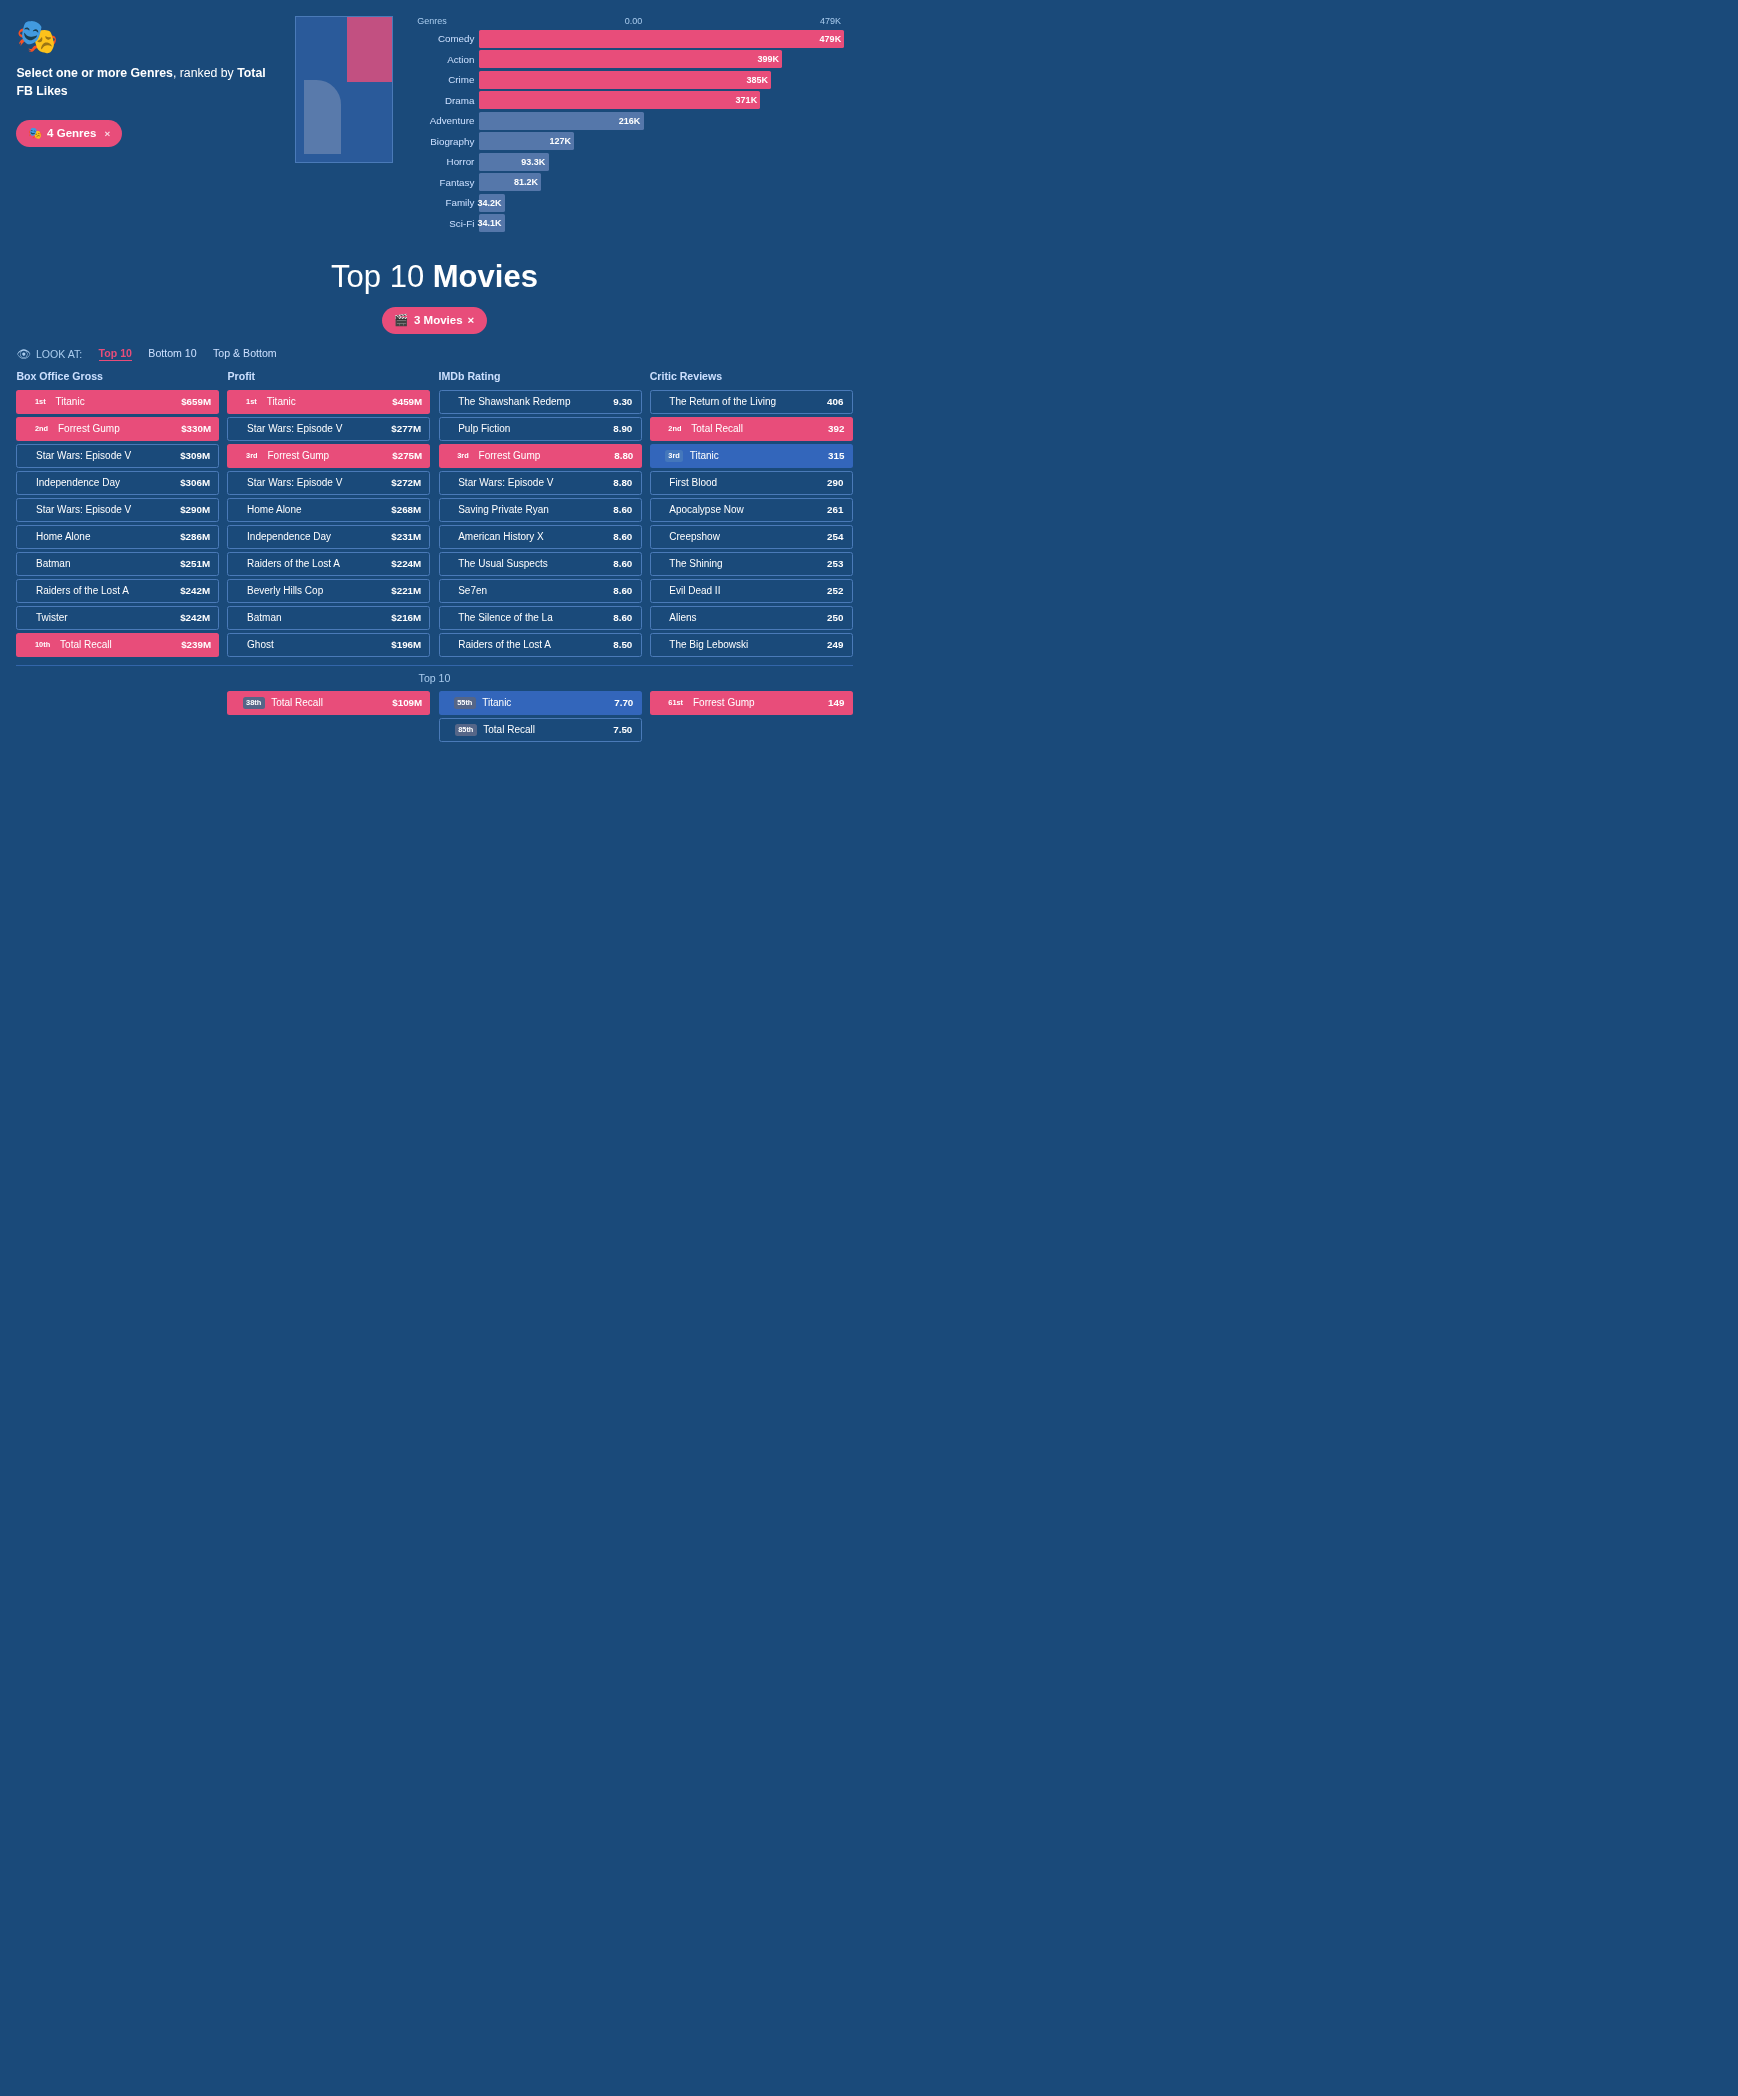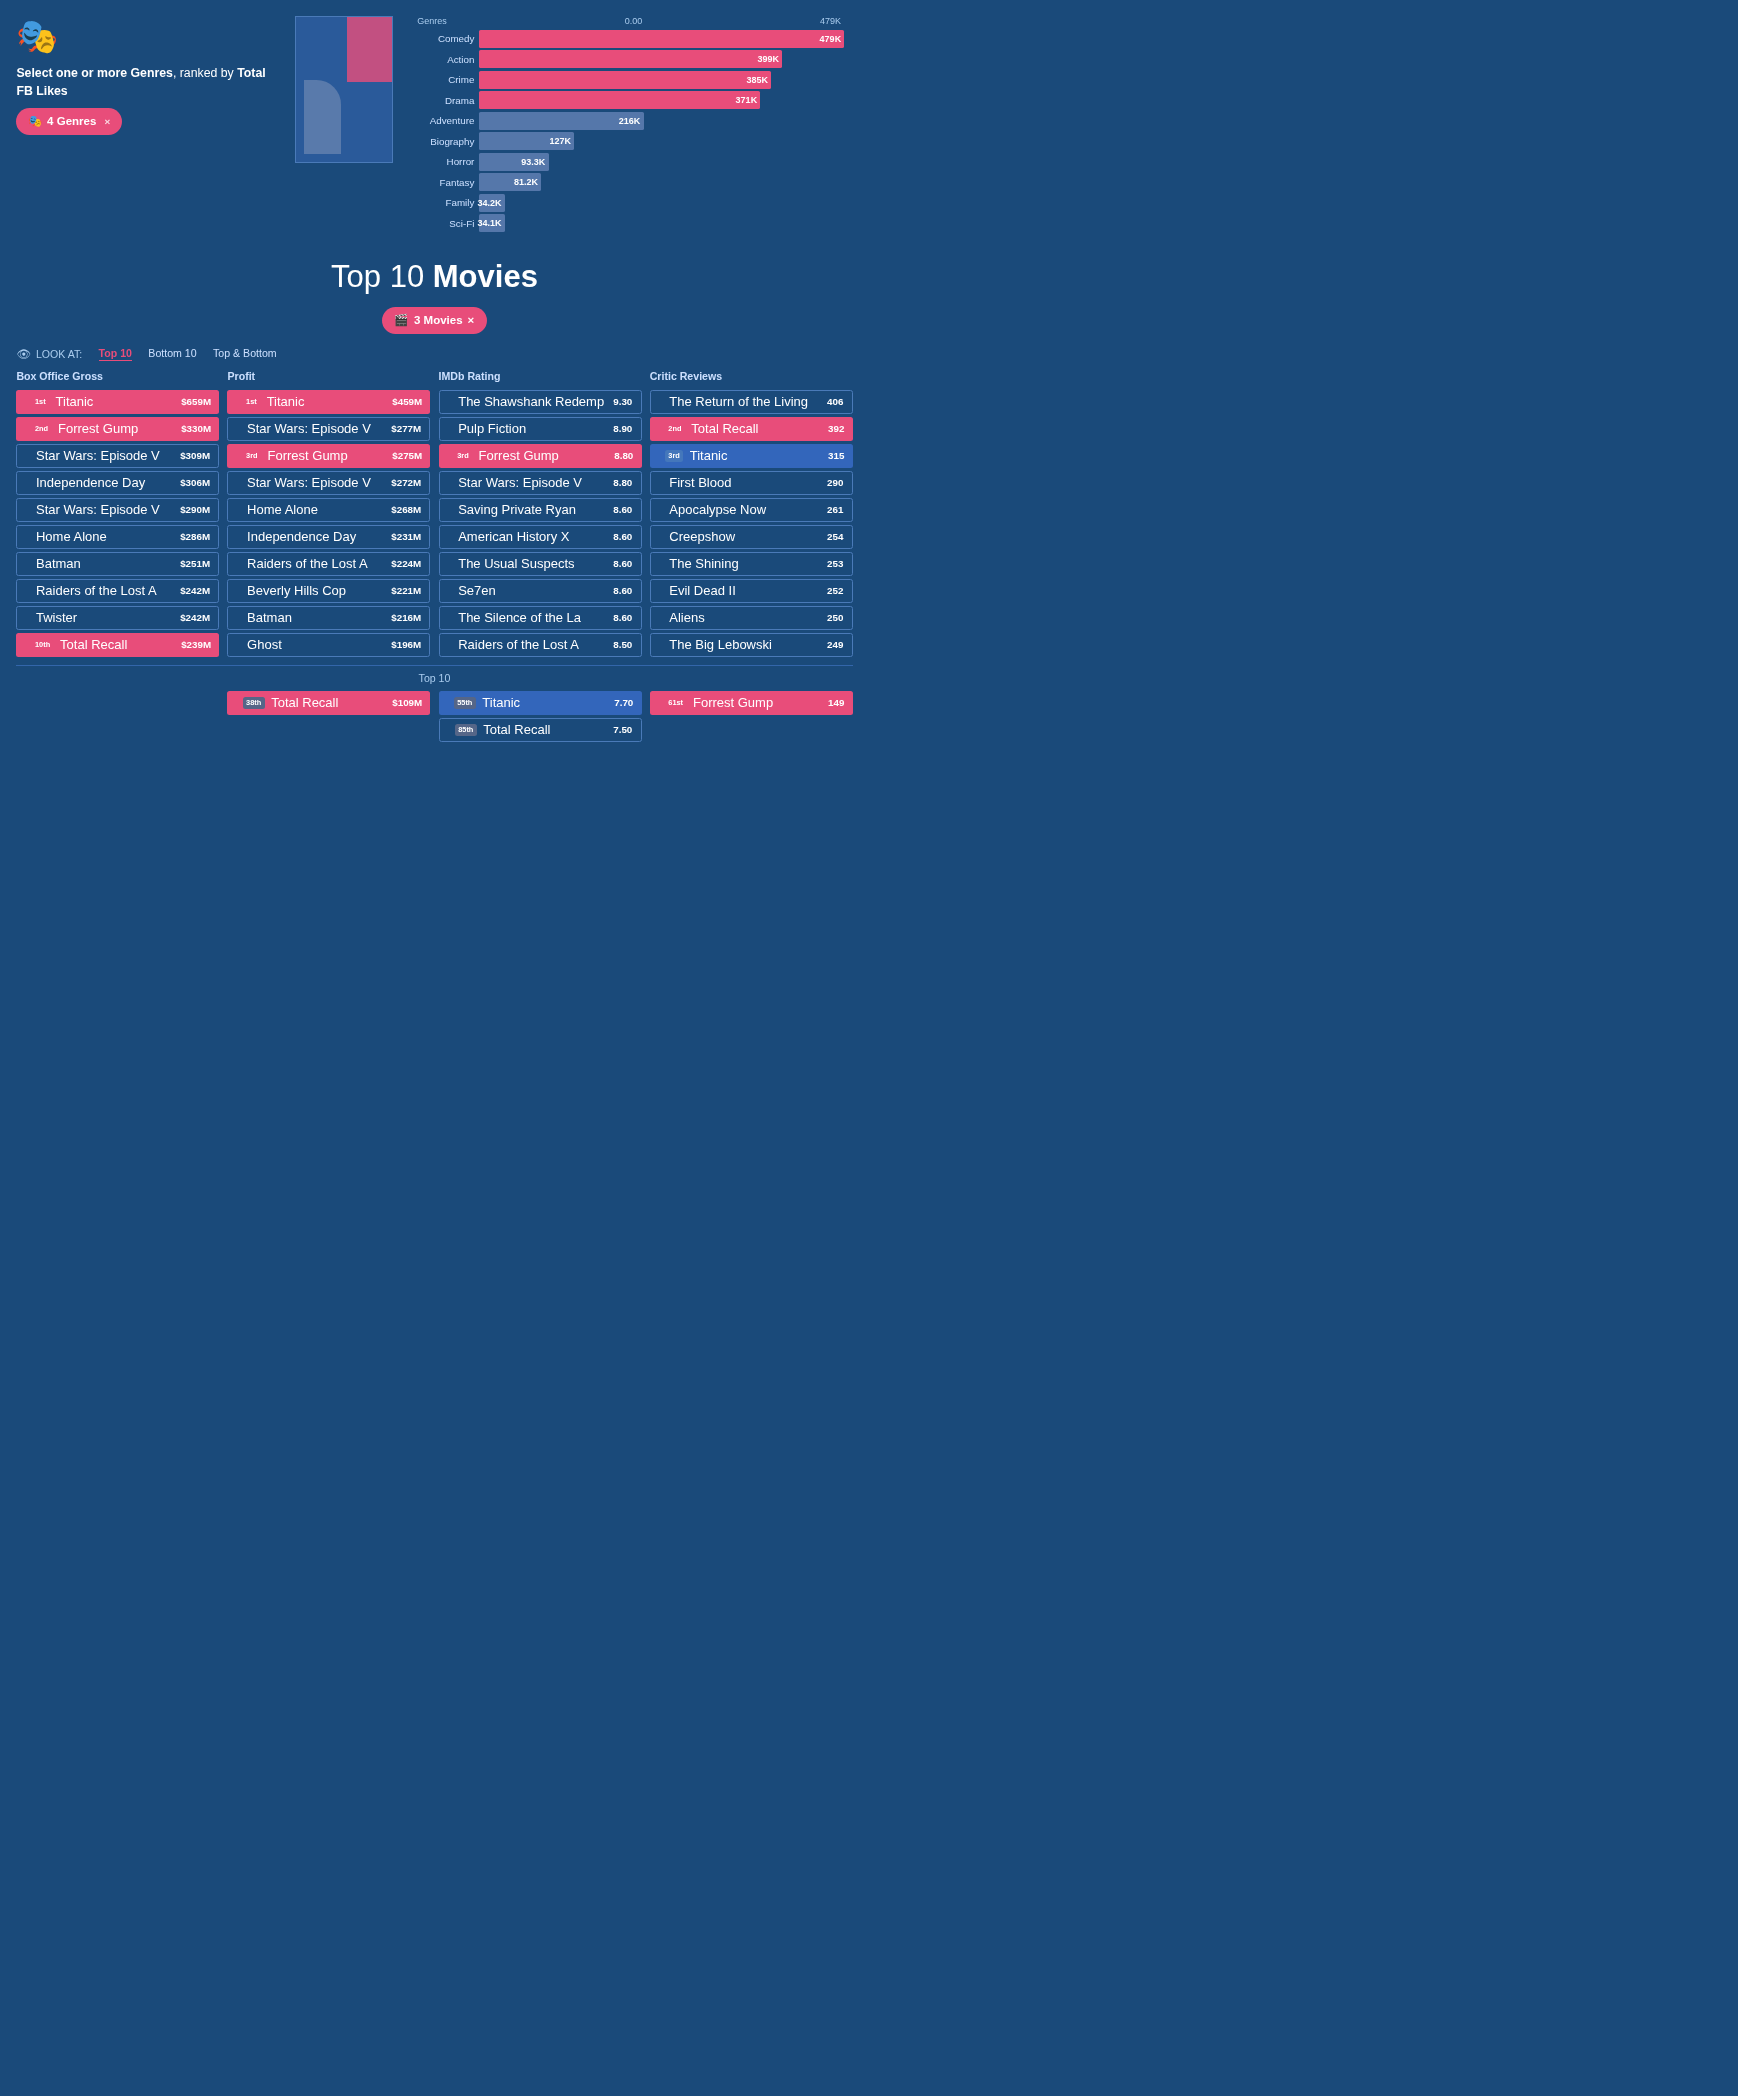--- a/index.html
+++ b/index.html
@@ -31,21 +31,21 @@
       font-weight: normal;
       line-height: 1.2;
       margin-bottom: 8.2px;
     }
     .title-area .emoji-title .emoji-icon {
       font-size: 34px;
       flex-shrink: 0;
     }
     .subtitle {
       font-size: 12.3px;
-      margin-bottom: 8px;
+      margin-bottom: 20px;
       line-height: 1.4;
     }
     .subtitle strong {
       font-weight: bold;
     }
     .genre-badge {
       display: inline-flex;
       align-items: center;
       gap: 4.9px;
       background-color: #e84d7a;
@@ -235,21 +235,21 @@
       font-size: 7.4px;
       font-weight: bold;
       padding: 1.6px 3.3px;
       border-radius: 2.5px;
       margin-right: 3.3px;
       white-space: nowrap;
       flex-shrink: 0;
     }
 
     .movie-name {
-      font-size: 13px;
+      font-size: 10px;
       color: #fff;
       flex: 1;
       overflow: hidden;
       white-space: nowrap;
       text-overflow: ellipsis;
       padding: 0 3.3px;
     }
     .movie-value {
       font-size: 9.8px;
       font-weight: bold;

